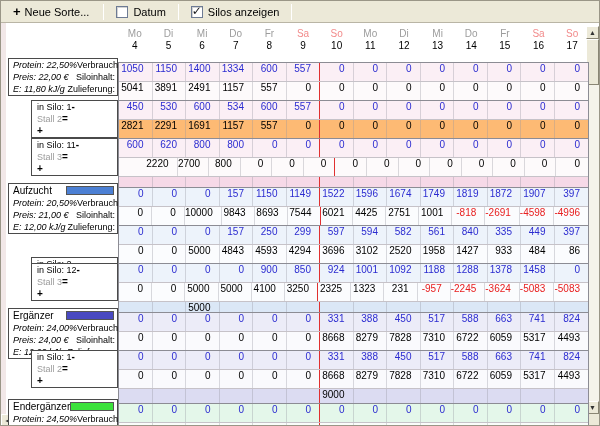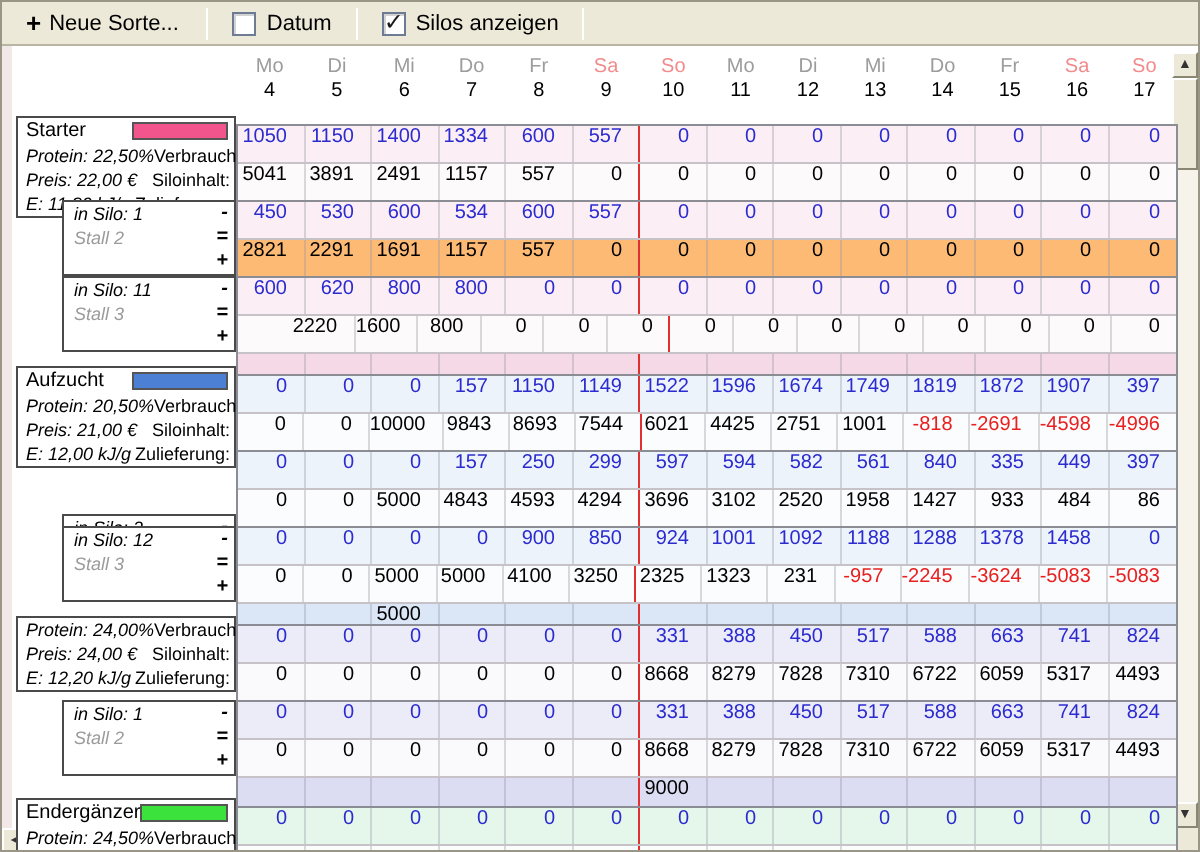--- a/index.html
+++ b/index.html
@@ -35,21 +35,21 @@
   .group { position:absolute; left:0; width:598px; }
   .gbox { position:absolute; left:7px; top:2px; width:110px; background:#fff; border:1px solid #4a4a4a; }
   .gname-row { height:13px; display:flex; align-items:center; justify-content:space-between; padding:0 3px 0 4px; }
   .gname { font-size:10px; color:#000; line-height:13px; }
   .swatch { width:48px; height:9px; border:1px solid #555; }
   .ginfo-row { height:12px; display:flex; align-items:center; justify-content:space-between; padding:0 2px 0 4px; }
   .ginfo { font-size:9px; color:#000; white-space:nowrap;font-style:italic; }
   .glabel { font-size:9px; color:#000; white-space:nowrap; }
 
   .silo-box { position:absolute; left:30px; width:87px; height:38px; background:#fff; border:1px solid #4a4a4a; }
-  .srow { height:12px; display:flex; align-items:center; justify-content:space-between; padding:0 3px 0 5px;font-style:italic; }
+  .srow { height:12px; display:flex; align-items:center; padding:0 3px 0 5px; }
   .stitle { font-size:9px; color:#000; white-space:nowrap; }
   .sstall { font-size:9px; color:#9b9b9b; white-space:nowrap; }
   .ssym { font-size:10px; font-weight:bold; color:#000; line-height:10px; }
 
   
   .band { position:absolute; left:117px; width:471px; border:1px solid #8c8c94; background:#fff; }
   .grow { display:grid; grid-template-columns:repeat(14,1fr); height:19px; border-bottom:1px solid #c6c2c8; }
   .grow:last-child { border-bottom:none; }
   .grow.tex { background-image:radial-gradient(rgba(120,90,110,0.07) 22%, transparent 23%); background-size:3px 3px; }
   .cell { position:relative; border-right:1px solid rgba(150,150,160,0.35); text-align:right; padding-right:8px;
@@ -169,24 +169,20 @@
       <div class="sb-btn down">▼</div>
     </div>
     <div class="hscroll">
       <div class="sb-btn left">◄</div>
       <div class="hthumb"></div>
       <div class="sb-btn right">►</div>
     </div>
     <div class="corner"></div>
   <section class="group" style="top: 33px; height: 120px;">
         <div class="gbox">
-          <div class="gname-row">
-            <span class="gname">Starter</span>
-            <span class="swatch" style="background: rgb(242, 85, 140);"></span>
-          </div>
           <div class="ginfo-row">
             <span class="ginfo">Protein: 22,50%</span>
             <span class="glabel">Verbrauch:</span>
           </div>
           <div class="ginfo-row">
             <span class="ginfo">Preis: 22,00 €</span>
             <span class="glabel">Siloinhalt:</span>
           </div>
           <div class="ginfo-row">
             <span class="ginfo">E: 11,80 kJ/g</span>
@@ -333,21 +329,21 @@
             <div class="cell"><span class="v blue">0</span></div>
             <div class="cell"><span class="v blue">0</span></div>
             <div class="cell"><span class="v blue">0</span></div>
             <div class="cell"><span class="v blue">0</span></div>
             <div class="cell"><span class="v blue">0</span></div>
             <div class="cell"><span class="v blue">0</span></div>
             <div class="cell"><span class="v blue">0</span></div>
           </div>
           <div class="grow" style="background: rgb(253, 250, 251); padding-left: 27px;">
             <div class="cell"><span class="v blk">2220</span></div>
-            <div class="cell"><span class="v blk">1600</span></div>
+            <div class="cell"><span class="v blk">2700</span></div>
             <div class="cell"><span class="v blk">800</span></div>
             <div class="cell"><span class="v blk">0</span></div>
             <div class="cell"><span class="v blk">0</span></div>
             <div class="cell today"><span class="v blk">0</span></div>
             <div class="cell"><span class="v blk">0</span></div>
             <div class="cell"><span class="v blk">0</span></div>
             <div class="cell"><span class="v blk">0</span></div>
             <div class="cell"><span class="v blk">0</span></div>
             <div class="cell"><span class="v blk">0</span></div>
             <div class="cell"><span class="v blk">0</span></div>
@@ -565,20 +561,24 @@
             <div class="cell"></div>
             <div class="cell"></div>
             <div class="cell"></div>
             <div class="cell"></div>
             <div class="cell"></div>
           </div>
         </div>
       </section>
       <section class="group" style="top: 283px; height: 82px;">
         <div class="gbox">
+          <div class="gname-row">
+            <span class="gname">Ergänzer</span>
+            <span class="swatch" style="background: rgb(73, 73, 193);"></span>
+          </div>
           <div class="ginfo-row">
             <span class="ginfo">Protein: 24,00%</span>
             <span class="glabel">Verbrauch:</span>
           </div>
           <div class="ginfo-row">
             <span class="ginfo">Preis: 24,00 €</span>
             <span class="glabel">Siloinhalt:</span>
           </div>
           <div class="ginfo-row">
             <span class="ginfo">E: 12,20 kJ/g</span>

